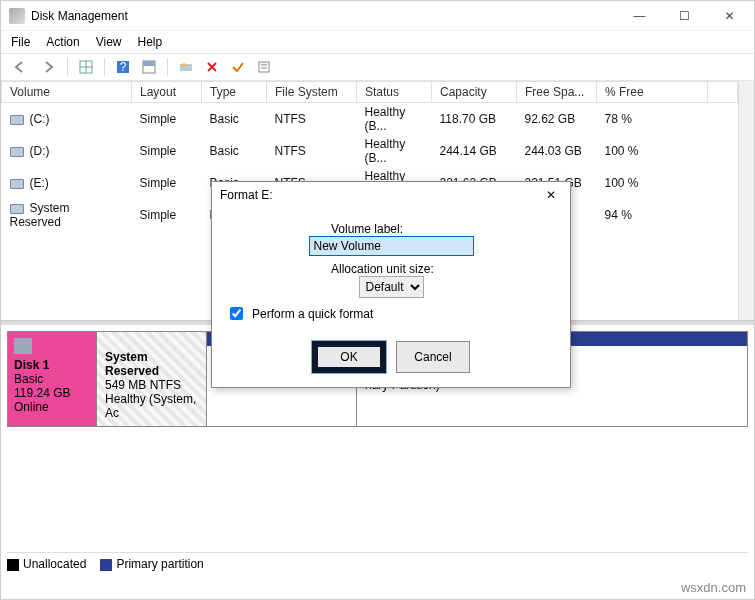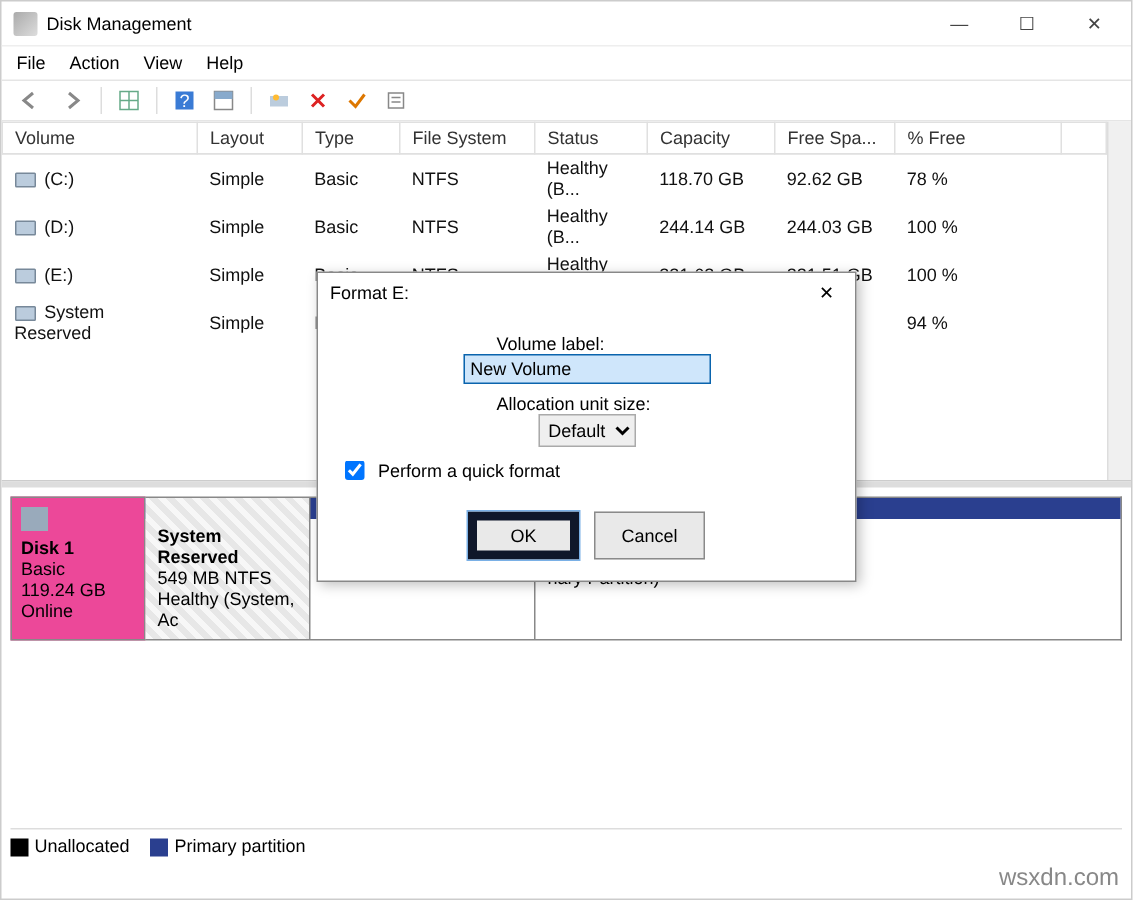--- a/index.html
+++ b/index.html
@@ -21,21 +21,21 @@
     .topsplit { height: 240px; overflow: hidden; border-bottom: 1px solid #ccc; }
     .disk-area { display: flex; gap: 0; padding: 6px; border-top: 4px solid #ddd; }
     .disk-label { width: 90px; border: 1px solid #888; padding: 6px; background: #ec4899; }
     .disk-label .dicon { width: 18px; height: 16px; background: #9ab; margin-bottom: 4px; }
     .disk-stripe { flex: 1; border: 1px solid #888; border-left: none; display: flex; position: relative; }
     .disk-stripe .header-band { position: absolute; top: 0; left: 0; right: 0; height: 14px; background: #2a3f8f; }
     .part { border-right: 1px solid #888; padding: 18px 8px 6px 8px; position: relative; }
     .part.hatched { background: repeating-linear-gradient(45deg,#f7f7f7,#f7f7f7 4px,#e7e7e7 4px,#e7e7e7 8px); }
     .legend { position: absolute; bottom: 28px; left: 6px; display: flex; gap: 14px; align-items: center; border-top:1px solid #ddd; width: calc(100% - 12px); padding-top:4px;}
     .legend .sw { width: 12px; height: 12px; display: inline-block; margin-right: 4px; vertical-align: middle; }
-    .watermark { position: absolute; bottom: 4px; right: 8px; color: #888; font-size: 16px; }
+    .watermark { position: absolute; bottom: 4px; right: 8px; color: #888; font-size: 13px; }
     
     .dialog { position: absolute; left: 210px; top: 180px; width: 360px; background: #fff; border: 1px solid #888; box-shadow: 2px 2px 8px rgba(0,0,0,.25); }
     .dlg-title { display: flex; align-items: center; padding: 6px 8px; }
     .dlg-title .t { flex: 1; }
     .dlg-body { padding: 8px 14px 14px 14px; }
     .frow { display: flex; align-items: center; margin: 6px 0; flex-direction: column; }
     .frow label { width: 120px; }
     .frow input[type=text] { flex: 1; border: 1px solid #0a64ad; padding: 2px 4px; background: #fff; }
     .frow input.selected { background: #cfe6fb; color: #000; border:1px solid #0a64ad;}
     .frow select { flex: 1; padding: 2px; border: 1px solid #aaa; background: #efefef; }

